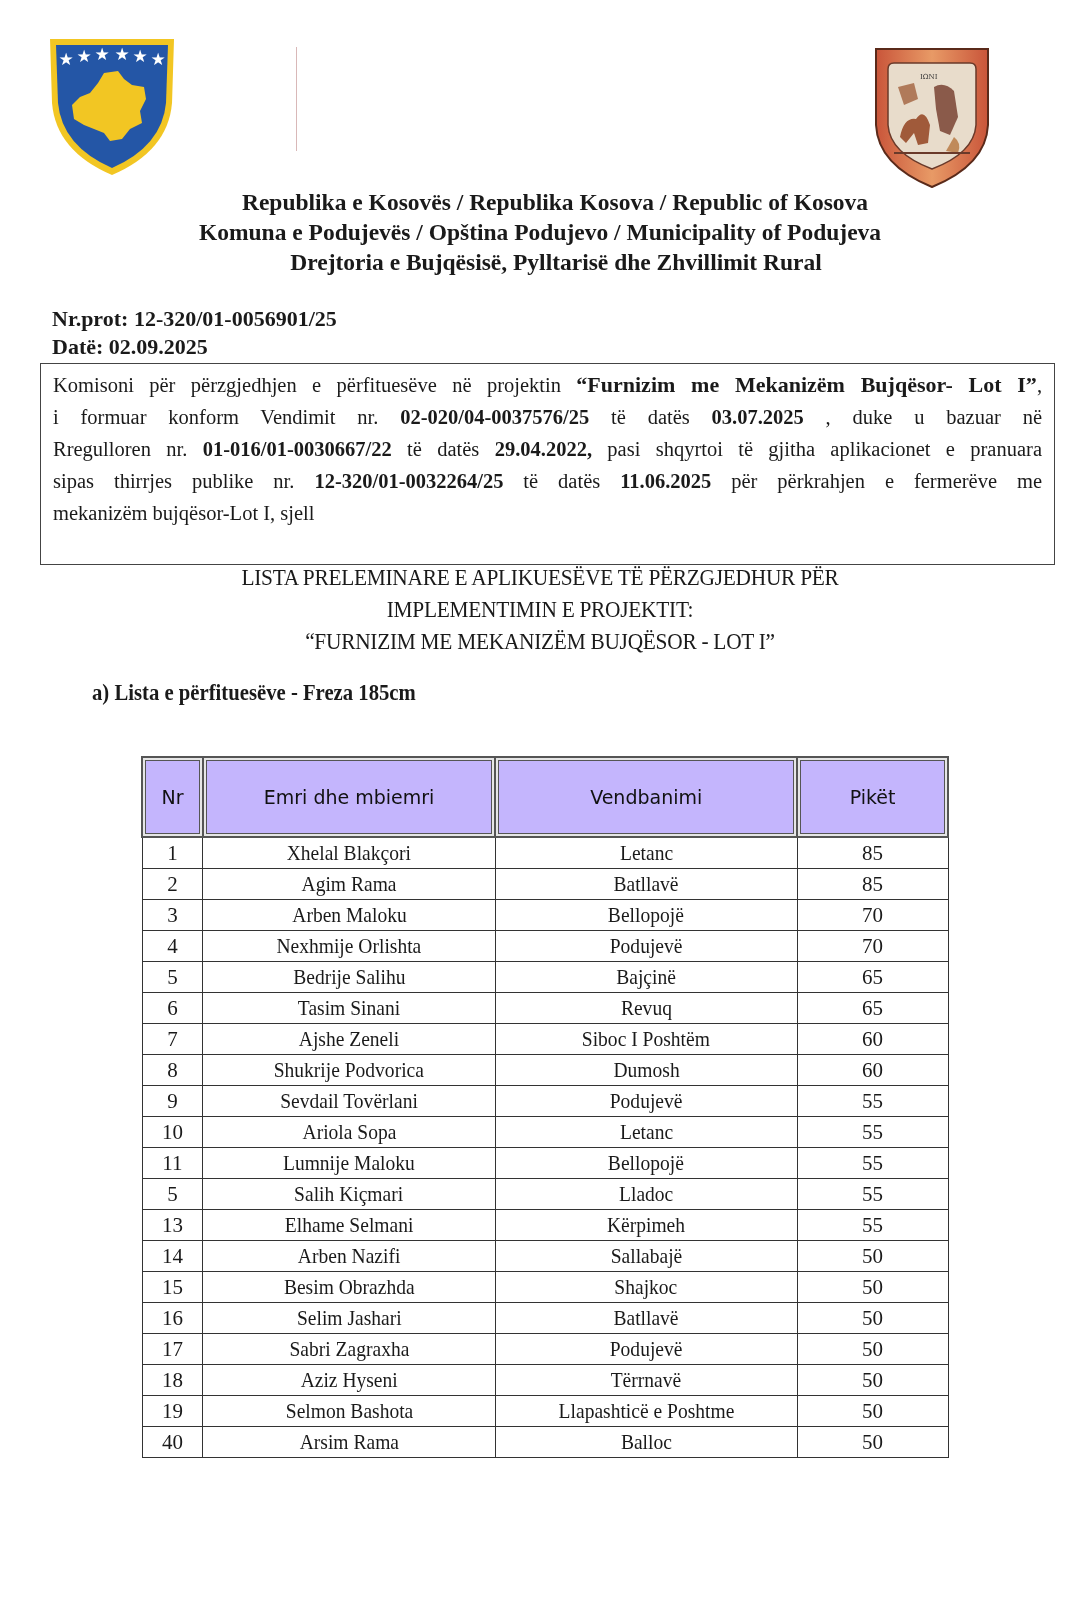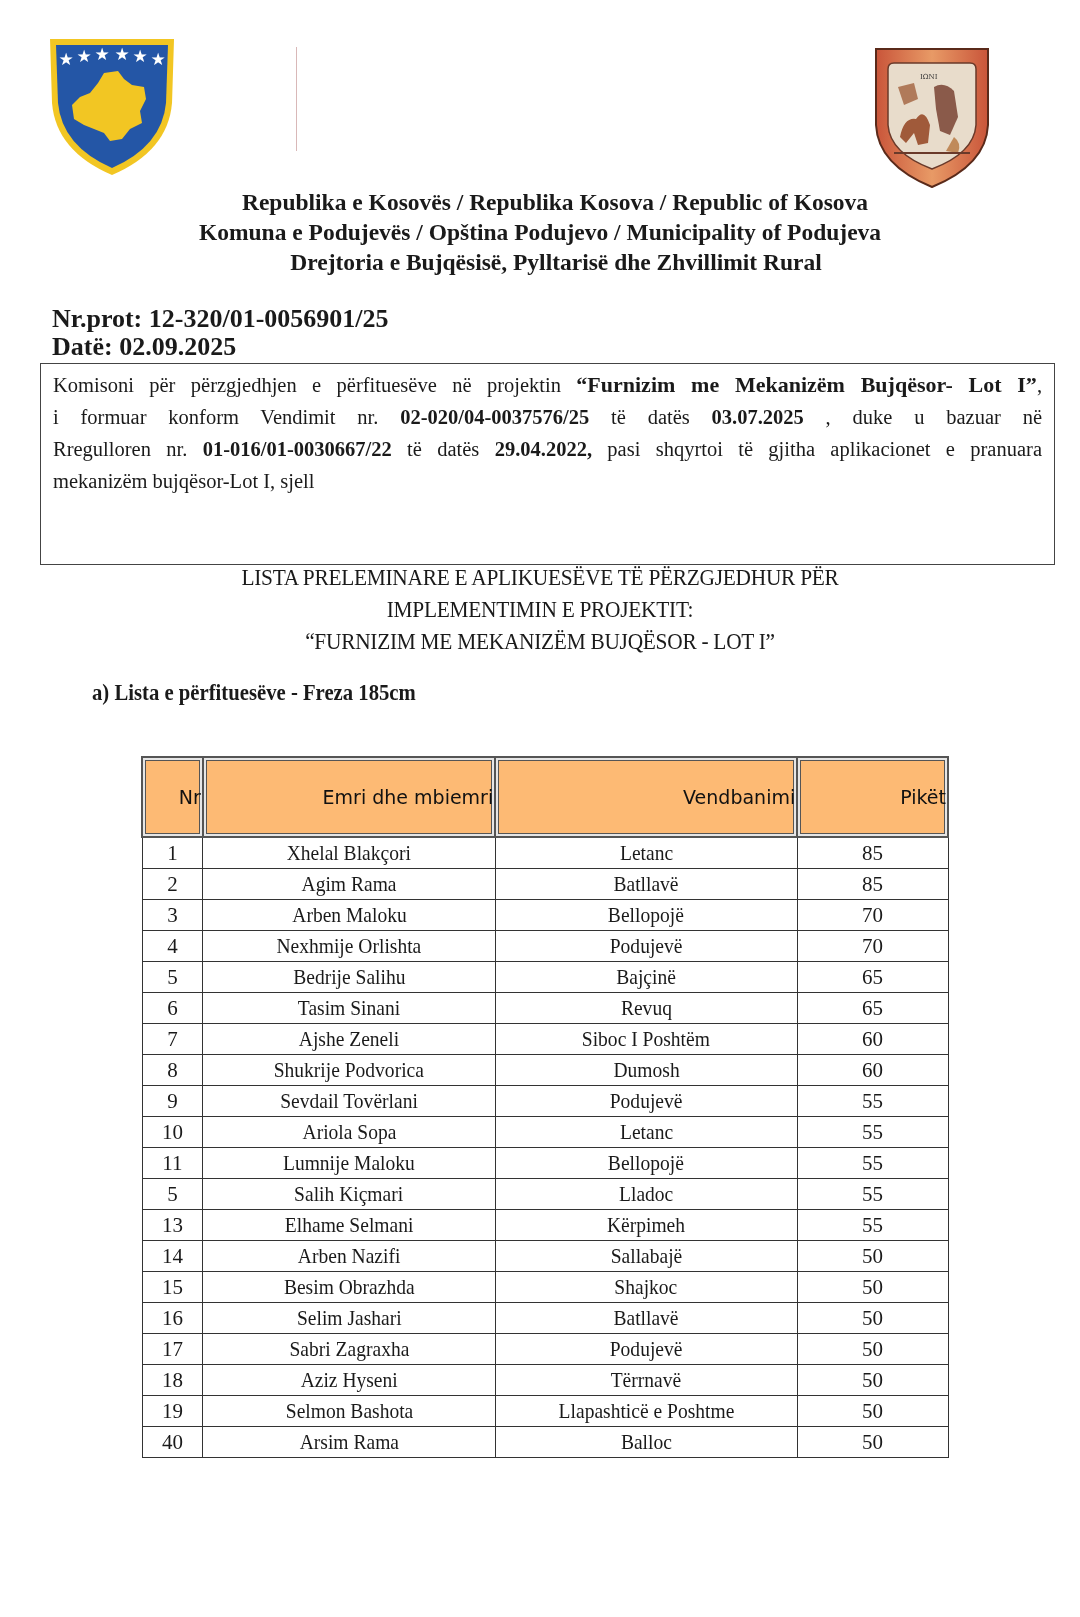--- a/index.html
+++ b/index.html
@@ -12,21 +12,21 @@
   .scan-mark { position: absolute; left: 296px; top: 47px; width: 1px; height: 104px; background: #d9b8b8; }
 
   .header-block {
     position: absolute; left: 0; top: 187px; width: 1080px; text-align: center;
     font-weight: bold; font-size: 23.5px; line-height: 30px;
   }
   .header-block div { white-space: nowrap; }
   .h-line1 { padding-left: 30px; }
   .h-line3 { padding-left: 32px; }
 
-  .prot { position: absolute; left: 52px; top: 305px; font-weight: bold; font-size: 26px; line-height: 28px; }
+  .prot { position: absolute; left: 52px; top: 305px; font-weight: bold; font-size: 22px; line-height: 28px; }
 
   .intro-box {
     position: absolute; left: 40px; top: 363px; width: 1015px; height: 202px;
     border: 1.5px solid #444; box-sizing: border-box;
     padding: 5px 12px 0 12px;
     font-size: 20.5px; line-height: 32px; text-align: justify;
   }
   .intro-box b { font-weight: bold; }
   .intro-box .fur { font-size: 22px; }
   .intro-line { display: block; text-align: justify; text-align-last: justify; white-space: nowrap; }
@@ -42,24 +42,23 @@
   .subtitle {
     position: absolute; left: 92px; top: 680px; font-size: 23px; font-weight: bold;
     transform: scaleX(0.9); transform-origin: 0 0; white-space: nowrap;
   }
 
   table.benef {
     position: absolute; left: 141px; top: 756px; width: 808px;
     border-collapse: collapse; font-size: 21px;
   }
   table.benef th {
-    background: #fdba74; height: 76px; font-family: "DejaVu Sans", sans-serif;
+    background: #c4b5fd; height: 76px; font-family: "DejaVu Sans", sans-serif;
     font-size: 19px; font-weight: normal; color: #111; border: 2px solid #555;
     box-shadow: inset 0 0 0 2px #e6e6e6, inset 0 0 0 3px #555;
-    text-align: right;
   }
   table.benef td {
     border: 1.5px solid #333; height: 30px; text-align: center; padding: 0;
     line-height: 30px;
   }
   .col-nr { width: 58px; }
   .col-name { width: 295px; }
   .col-place { width: 304px; }
   .col-pts { width: 150px; margin-top: 23px; }
   .name-txt, .place-txt { display: inline-block; transform: scaleX(0.93); }
@@ -109,20 +108,21 @@
 
 <div class="prot">
   <div>Nr.prot: 12-320/01-0056901/25</div>
   <div>Datë: 02.09.2025</div>
 </div>
 
 <div class="intro-box">
   <span class="intro-line"><span>Komisoni për përzgjedhjen e përfituesëve në projektin </span><b class="fur">“Furnizim me Mekanizëm Bujqësor- Lot I”</b><span>,</span></span>
   <span class="intro-line"><span>i formuar konform Vendimit nr. </span><b>02-020/04-0037576/25</b><span> të datës </span><b>03.07.2025</b><span> , duke u bazuar në</span></span>
   <span class="intro-line"><span>Rregulloren nr. </span><b>01-016/01-0030667/22</b><span> të datës </span><b>29.04.2022,</b><span> pasi shqyrtoi të gjitha aplikacionet e pranuara</span></span>
+  <span class="intro-line"><span>sipas thirrjes publike nr. </span><b>12-320/01-0032264/25</b><span> të datës </span><b>11.06.2025</b><span> për përkrahjen e fermerëve me</span></span>
   <span class="intro-line last">mekanizëm bujqësor-Lot I, sjell</span>
 </div>
 
 <div class="list-title">
   <div>LISTA PRELEMINARE E APLIKUESËVE TË PËRZGJEDHUR PËR</div>
   <div>IMPLEMENTIMIN E PROJEKTIT:</div>
   <div>“FURNIZIM ME MEKANIZËM BUJQËSOR - LOT I”</div>
 </div>
 
 <div class="subtitle">a)  Lista e përfituesëve - Freza 185cm</div>

